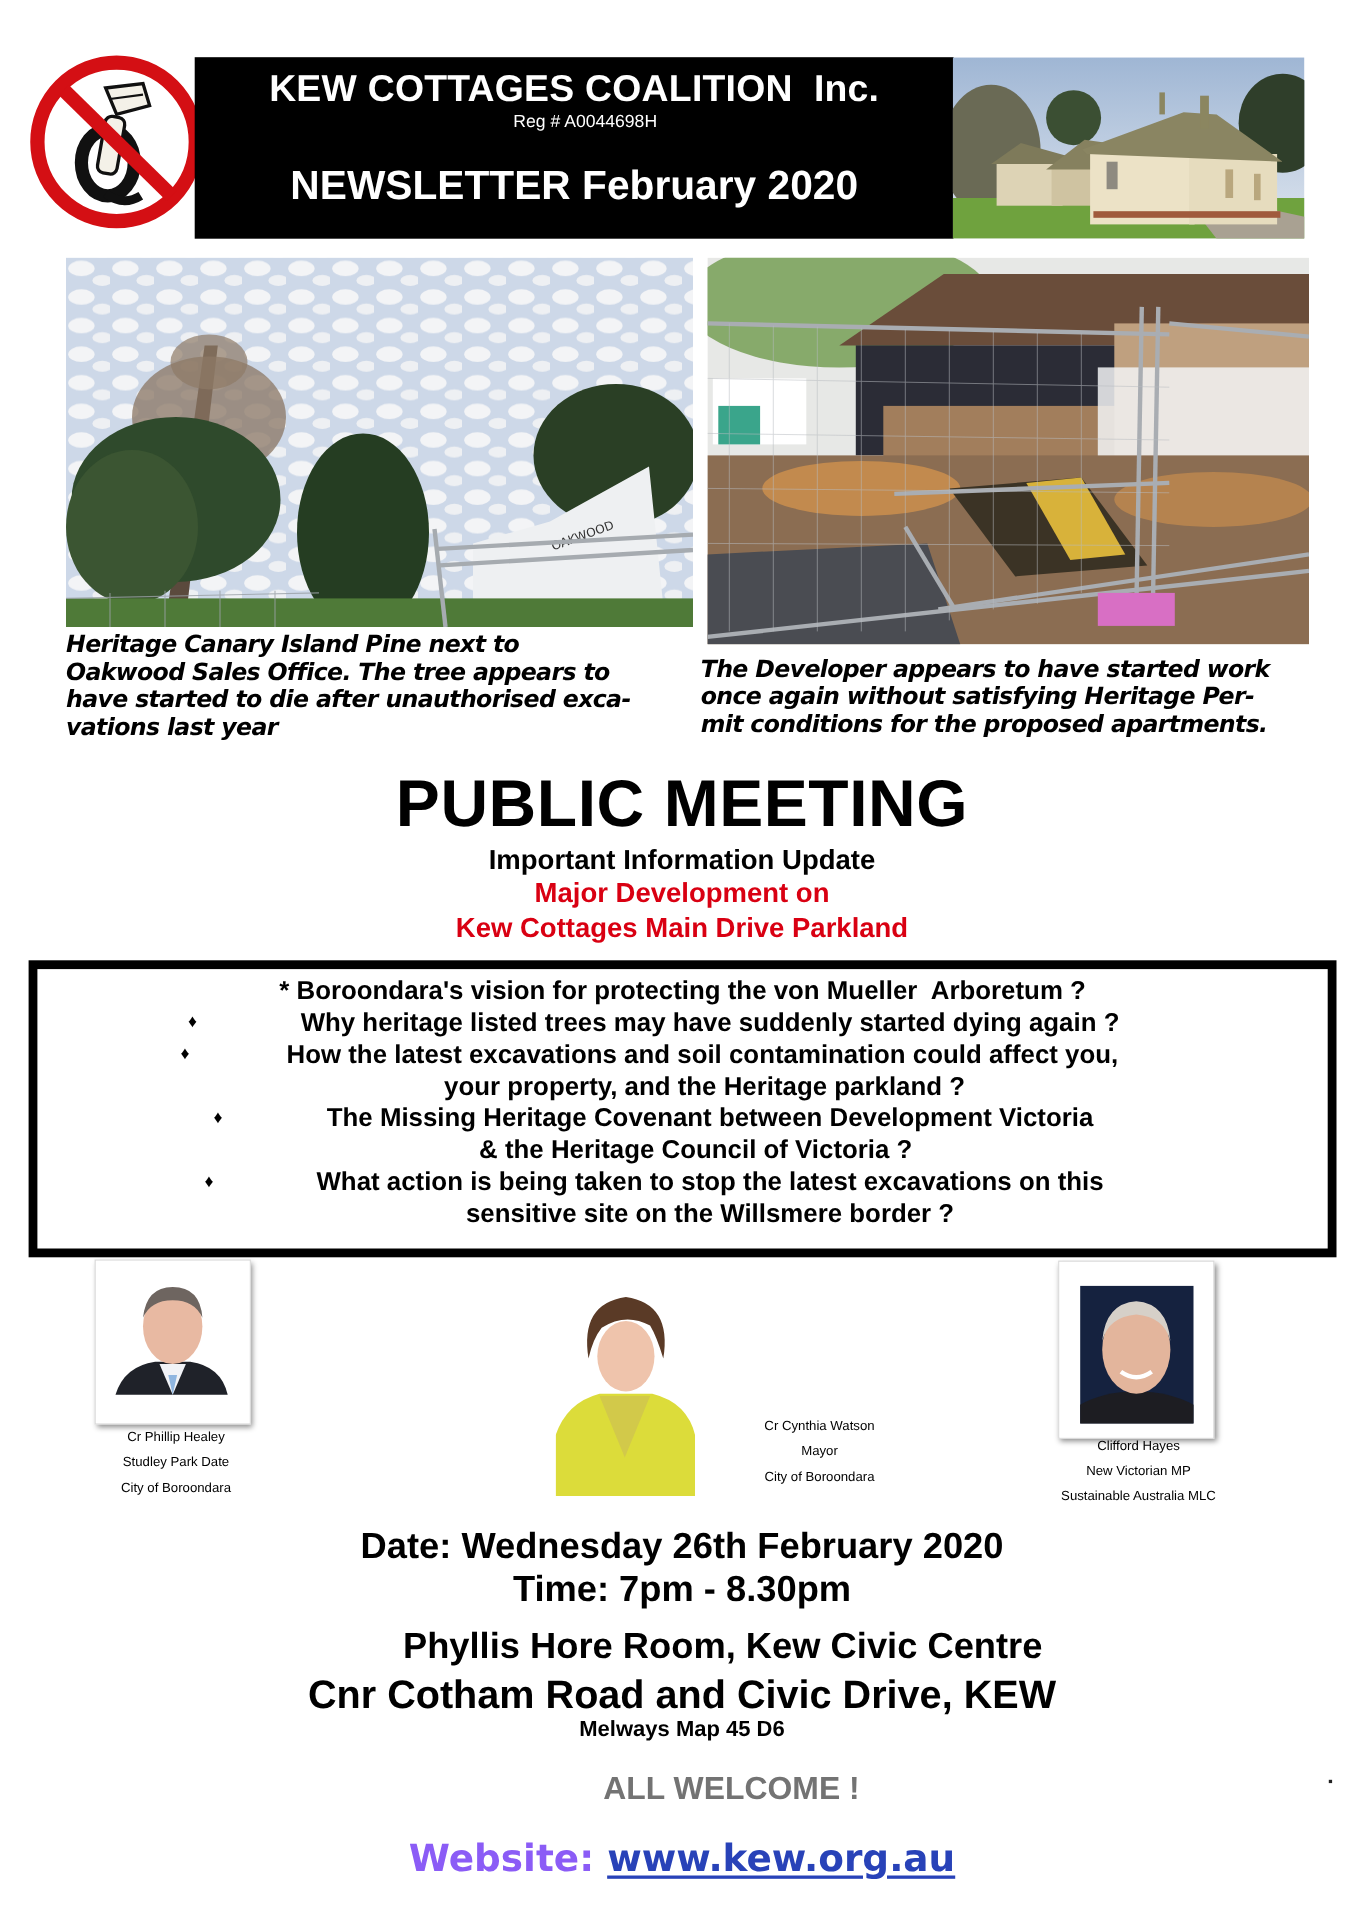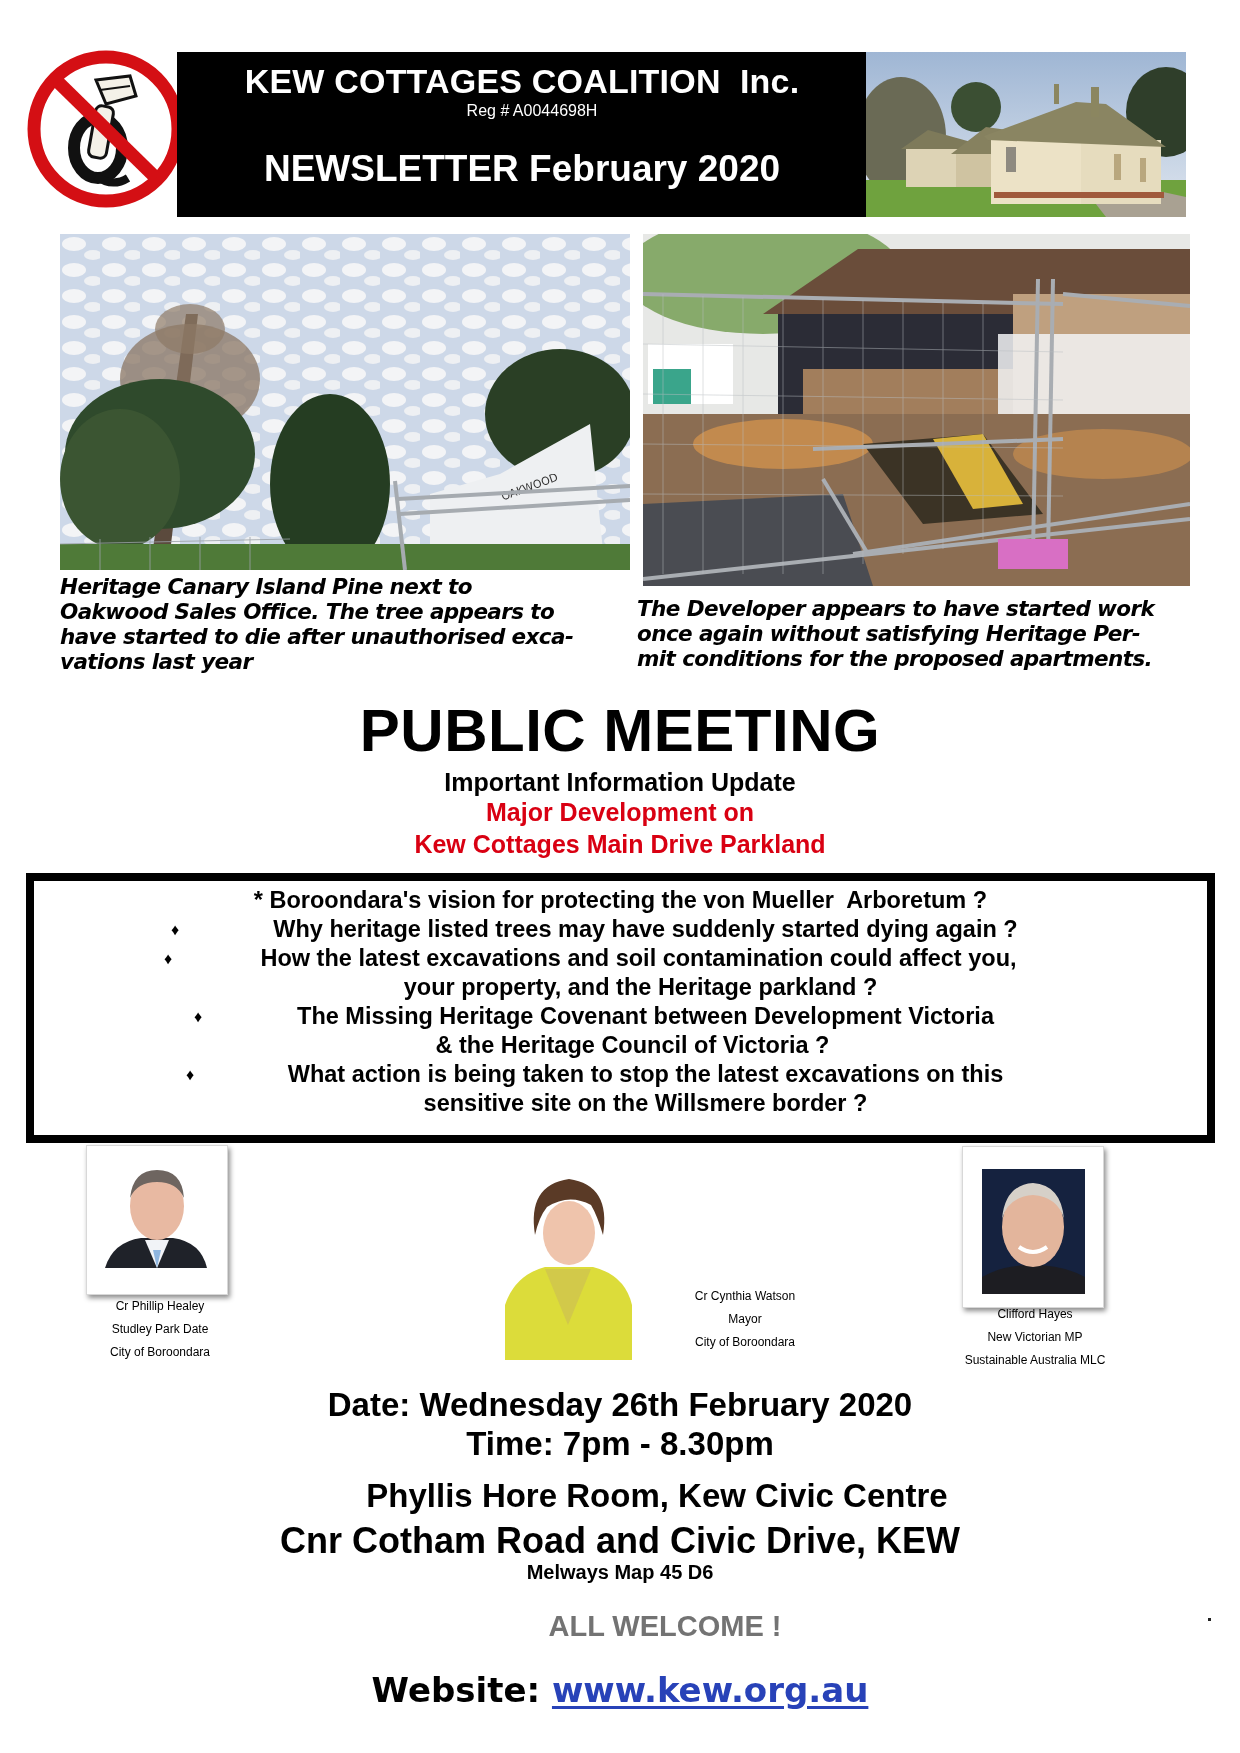--- a/index.html
+++ b/index.html
@@ -46,21 +46,21 @@
   #hayes-text { left: 910px; top: 1303px; width: 250px; }
 
   
   #event-date { top: 1386px; font-size: 33px; font-weight: bold; }
   #event-time { top: 1425px; font-size: 33px; font-weight: bold; }
   #event-room { top: 1477px; font-size: 33px; font-weight: bold; padding-left: 37px; }
   #event-address { top: 1520px; font-size: 36px; font-weight: bold; }
   #event-melways { top: 1561px; font-size: 20px; font-weight: bold; }
   #welcome { top: 1610px; font-size: 29px; font-weight: bold; color: #737373; padding-left: 45px; }
   #website { top: 1670px; font-size: 34px; font-weight: bold; font-family: "DejaVu Sans", sans-serif; }
-  #website .label { color: #000000; margin-top: 28px; }
+  #website .label { color: #8b5cf6; margin-top: 28px; }
   #website .link { color: #2842b8; text-decoration: underline; text-underline-offset: 4px; }
 
   #stray-dot { left: 1208px; top: 1618px; width: 3px; height: 3px; background: #222; }
 </style>
 </head>
 <body>
 
 <div class="abs" id="logo">
   <svg width="160" height="162" viewBox="0 0 160 162">
     <circle cx="80" cy="81" r="72" fill="#fff" stroke="#d40f14" stroke-width="13"></circle>

